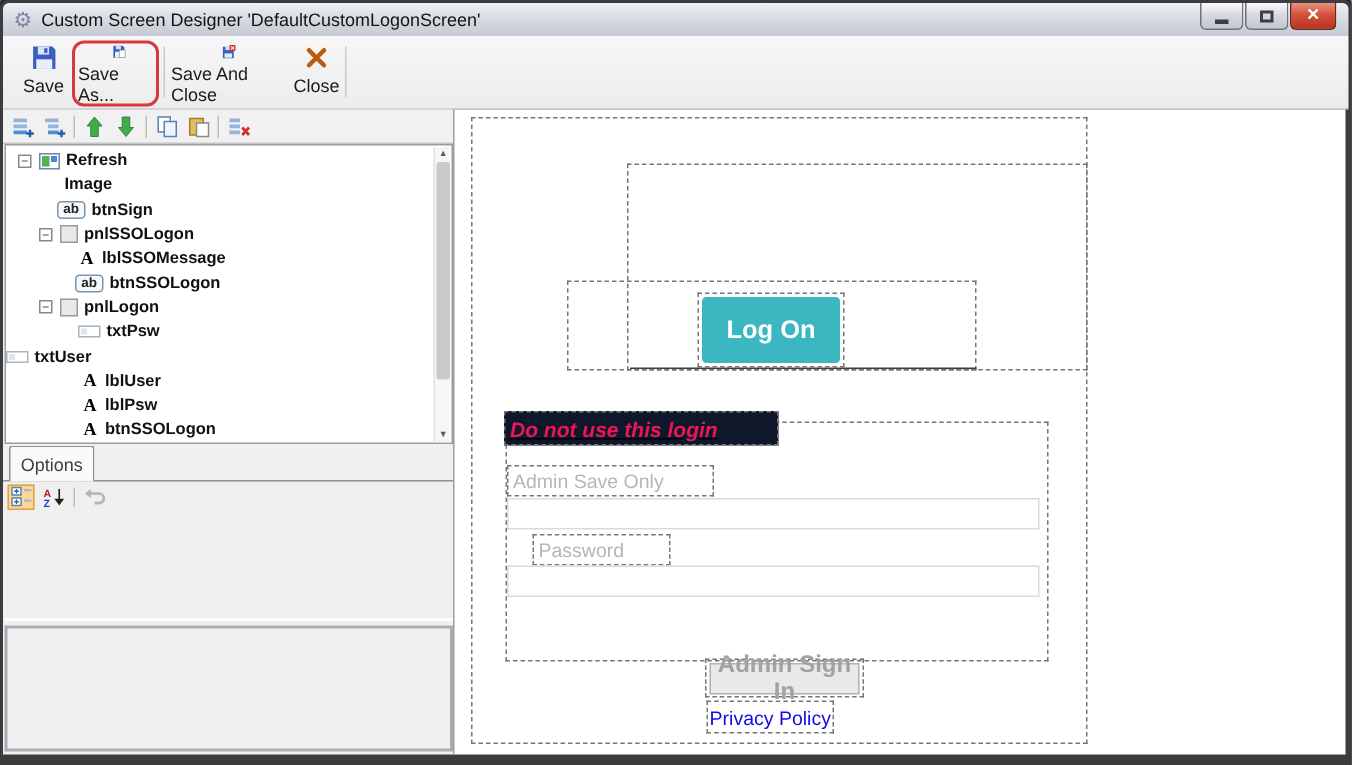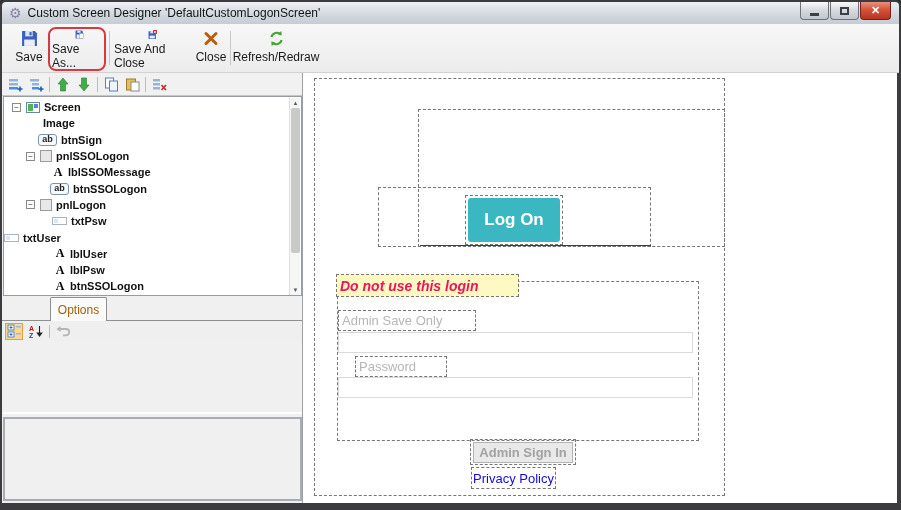--- a/index.html
+++ b/index.html
@@ -98,21 +98,21 @@
     background: #f6f6f6; border-left: 1px solid #e0e0e0;
   }
   .scroll-arrow { position: absolute; left: 0; width: 11px; height: 10px; text-align: center; font-size: 6px; color: #5a5a5a; line-height: 10px; cursor: pointer; }
   .scroll-thumb { position: absolute; left: 1px; top: 10px; width: 9px; height: 145px; background: #c9c9c9; border-radius: 2px; cursor: pointer; }
 
   .options-tab {
     position: absolute; left: 4px; top: 224px; width: 57px; height: 24px;
     background: #fafafa; border: 1px solid #8f8f8f; border-bottom: none;
     border-radius: 2px 2px 0 0;
     display: flex; align-items: center; justify-content: center;
-    font-size: 12px; color: #a16207; cursor: pointer; z-index: 2; margin-left: 44px;
+    font-size: 12px; color: #404040; cursor: pointer; z-index: 2;
   }
   .options-toolbar {
     position: absolute; left: 0; top: 247px; width: 100%; height: 21px;
     background: #efefef; border-top: 1px solid #8f8f8f;
     display: flex; align-items: center; padding-left: 3px; gap: 4px;
   }
   .opt-icon { width: 18px; height: 17px; display: flex; align-items: center; justify-content: center; cursor: pointer; }
   .opt-icon.selected { background: #fcd796; border: 1px solid #e0a144; }
   .opt-sep { width: 1px; height: 13px; background: #bdbdbd; }
 
@@ -127,33 +127,33 @@
   .sso-outline { left: 75px; top: 114px; width: 273px; height: 60px; }
   .sso-bottom-line { position: absolute; left: 117px; top: 172px; width: 231px; height: 1px; background: #3f3f3f; }
   .logon-sel { left: 162px; top: 122px; width: 98px; height: 50px; }
   .logon-btn {
     position: absolute; left: 165px; top: 125px; width: 92px; height: 44px;
     background: #3bb7c2; border-radius: 3px; border: none; cursor: pointer;
     color: #fff; font-size: 17px; font-weight: bold; font-family: "Liberation Sans", sans-serif;
     display: flex; align-items: center; justify-content: center;
   }
   .pnl-logon-outline { left: 34px; top: 208px; width: 362px; height: 160px; }
-  .separator-box { left: 33px; top: 201px; width: 183px; height: 23px; display: flex; align-items: center; background:#fef9c3; }
+  .separator-box { left: 33px; top: 201px; width: 183px; height: 23px; display: flex; align-items: center; background:#0f172a;text-decoration:underline; }
   .separator-text { font-size: 14px; font-weight: bold; font-style: italic; color: #ec155a; padding-left: 3px; white-space: nowrap; }
   .user-label-box { left: 35px; top: 237px; width: 138px; height: 21px; display: flex; align-items: center; }
   .psw-label-box { left: 52px; top: 283px; width: 92px; height: 21px; display: flex; align-items: center; }
   .ghost-label { font-size: 13px; color: #b6b6b6; padding-left: 3px; white-space: nowrap; }
   .preview-input { position: absolute; width: 355px; height: 21px; background: #fff; border: 1px solid #dadada; cursor: text; }
   .user-input { left: 35px; top: 259px; }
   .psw-input { left: 35px; top: 304px; }
   .signin-sel { left: 167px; top: 366px; width: 106px; height: 26px; }
   .signin-btn {
     position: absolute; left: 170px; top: 369px; width: 100px; height: 21px;
     background: #e9e9e9; border: 1px solid #b3b3b3; cursor: pointer;
-    color: #a2a2a2; font-size: 13px; font-weight: bold; font-family: "Liberation Sans", sans-serif;
+    color: #a2a2a2; font-size: 16px; font-weight: bold; font-family: "Liberation Sans", sans-serif;
     display: flex; align-items: center; justify-content: center;
   }
   .privacy-box { left: 168px; top: 394px; width: 85px; height: 22px; display: flex; align-items: center; justify-content: center; cursor: pointer; }
   .privacy-text { font-size: 13px; color: #1508e0; white-space: nowrap; }
 </style>
 </head>
 <body>
 
 <div class="window">
 
@@ -204,29 +204,20 @@
         </svg>
       <span>Save And Close</span>
     </div>
     <div class="tb-btn" style="left:192px;width:34px;">
       <svg width="16" height="17" viewBox="0 0 16 16">
           <path d="M3 3l10 10M13 3L3 13" stroke="#b85c10" stroke-width="3" stroke-linecap="round"></path>
         </svg>
       <span>Close</span>
     </div>
     <div class="tb-sep" style="left:228px;"></div>
-    <div class="tb-btn" style="left:232px;width:84px;">
-      <svg width="17" height="17" viewBox="0 0 16 16">
-          <path d="M3.2 6.5A5.2 5.2 0 0 1 12 4.2" stroke="#43a335" stroke-width="2" fill="none"></path>
-          <path d="M12.5 1l.4 4.2-4-1.2z" fill="#43a335"></path>
-          <path d="M12.8 9.5A5.2 5.2 0 0 1 4 11.8" stroke="#43a335" stroke-width="2" fill="none"></path>
-          <path d="M3.5 15l-.4-4.2 4 1.2z" fill="#43a335"></path>
-        </svg>
-      <span>Refresh/Redraw</span>
-    </div>
   </div>
 
   <div class="left-panel">
 
     <div class="tree-toolbar">
       <span class="tt-icon">
           <svg width="15" height="15" viewBox="0 0 15 15">
             <rect x="1" y="2" width="9" height="2.5" fill="#93b5d8"></rect>
             <rect x="1" y="6" width="9" height="2.5" fill="#93b5d8"></rect>
             <rect x="1" y="10" width="9" height="2.5" fill="#4a90d9"></rect>
@@ -274,21 +265,21 @@
             <path d="M9.5 8l4.5 5M14 8l-4.5 5" stroke="#d12f2f" stroke-width="1.8"></path>
           </svg>
         </span>
     </div>
 
     <div class="tree">
       <div class="tree-rows">
         <div class="tree-row" style="padding-left:8px;">
           <span class="expander">−</span>
           <span class="icon-screen"></span>
-          <span class="lbl">Screen</span>
+          <span class="lbl">Refresh</span>
         </div>
         <div class="tree-row" style="padding-left:39px;">
           <span class="lbl" style="margin-left:0;">Image</span>
         </div>
         <div class="tree-row" style="padding-left:34px;">
           <span class="icon-ab">ab</span>
           <span class="lbl">btnSign</span>
         </div>
         <div class="tree-row" style="padding-left:22px;">
           <span class="expander">−</span>

